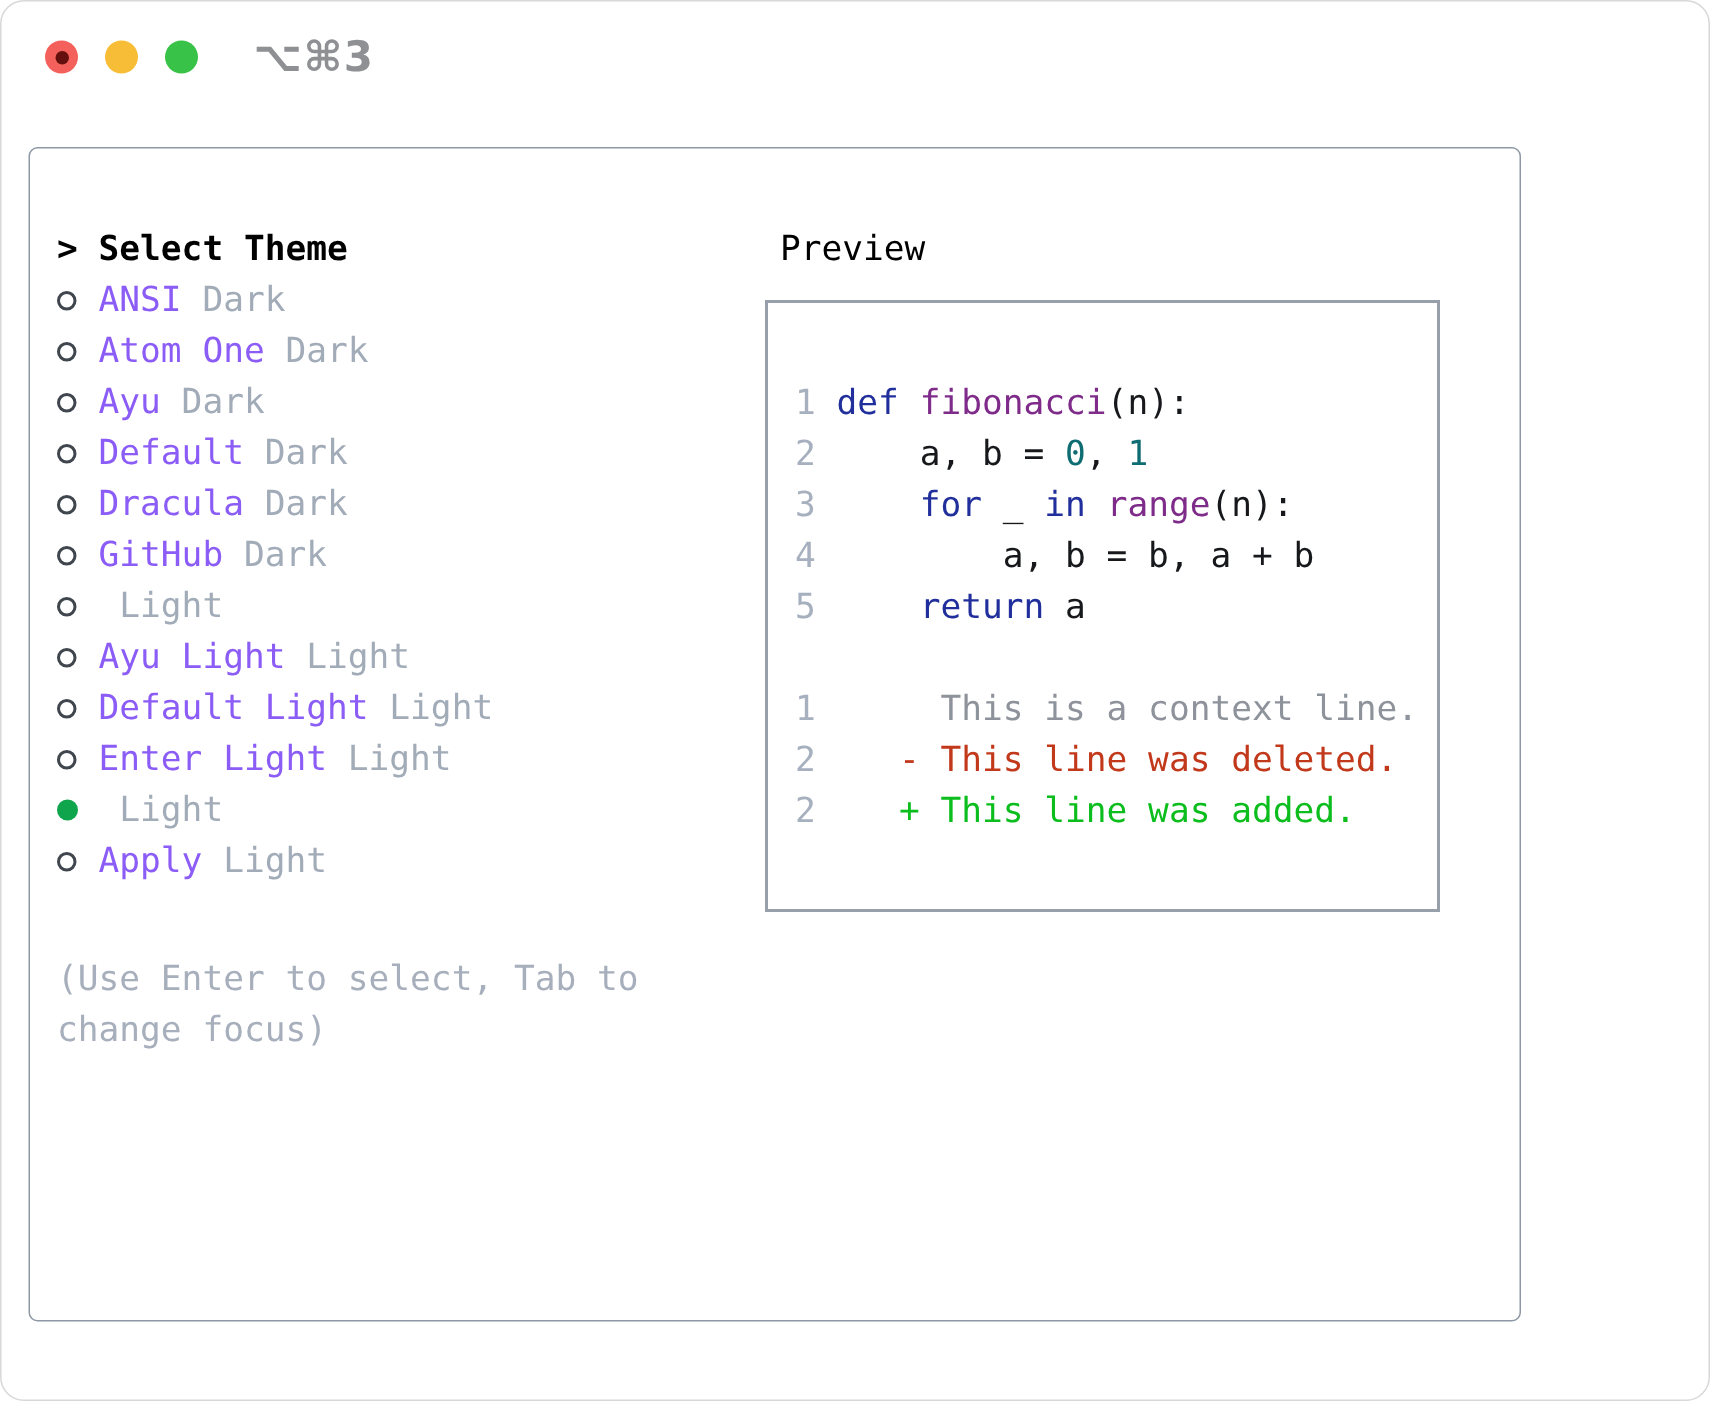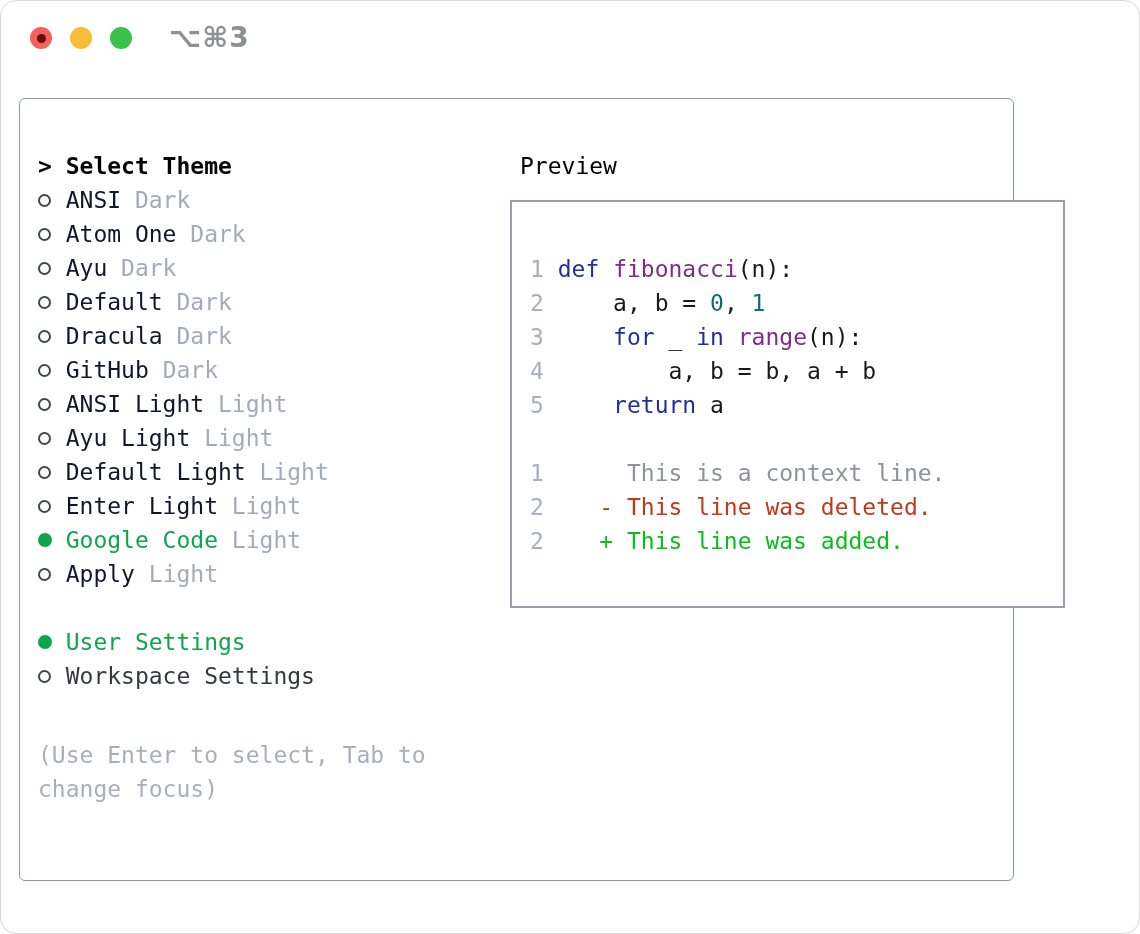--- a/index.html
+++ b/index.html
@@ -27,33 +27,33 @@
     border:1.5px solid #8e98a4; border-radius:6px; background:#fff;
   }
   .row { display:flex; align-items:center; height:34px; white-space:pre; }
   .lead { display:inline-flex; width:2ch; align-items:center; flex:none; }
   
   .left-col { position:absolute; left:18px; top:50px; width:445px; font-size:23px; line-height:34px; }
   .cursor { font-weight:bold; color:#000; }
   .h-label { font-weight:bold; color:#000; }
   .ring { width:13px; height:13px; border:2px solid #40464d; border-radius:50%; }
   .dot  { width:14px; height:14px; background:#0fa54d; border-radius:50%; }
-  .t-name { color:#0f172a; }
+  .t-name { color:#8b5cf6; }
   .t-name.sel { color:#0fa54d; }
   .t-var { color:#a2acb8; margin-left:1ch; }
   .apply-section { margin-top:34px; }
   .apply-label { color:#0c0c0c; }
   .a-name { color:#34393f; }
   .a-name.sel { color:#0fa54d; }
   .hint { margin-top:45px; max-width:30ch; color:#a7afbc; font-size:23px; line-height:34px; }
   
   .right-col { position:absolute; left:482px; top:50px; width:500px; }
   .preview-header { padding-left:18px; font-size:23px; font-weight:normal; color:#000; }
   .preview-box {
-    margin-left:8px; margin-top:17px; width:555px; height:408px;
+    margin-left:8px; margin-top:17px; width:450px; height:408px;
     border:2px solid #97a0aa; background:#fff; overflow:hidden;
   }
   .code { font-size:23px; line-height:34px; white-space:pre; padding:50px 0 0 18px; }
   .pl { height:34px; }
   .ln  { color:#a6b0be; }
   .pln { color:#16181b; }
   .kwd { color:#202f9c; }
   .fn  { color:#7e2b8a; }
   .lit { color:#0e6d72; }
   .ctx { color:#8e939b; }
@@ -80,33 +80,29 @@
         <span class="lead cursor">&gt;</span>
         <span class="h-label">Select Theme</span>
       </div>
       <div>
           <div class="row"><span class="lead"><span class="ring"></span></span><span class="t-name">ANSI</span><span class="t-var">Dark</span></div>
           <div class="row"><span class="lead"><span class="ring"></span></span><span class="t-name">Atom One</span><span class="t-var">Dark</span></div>
           <div class="row"><span class="lead"><span class="ring"></span></span><span class="t-name">Ayu</span><span class="t-var">Dark</span></div>
           <div class="row"><span class="lead"><span class="ring"></span></span><span class="t-name">Default</span><span class="t-var">Dark</span></div>
           <div class="row"><span class="lead"><span class="ring"></span></span><span class="t-name">Dracula</span><span class="t-var">Dark</span></div>
           <div class="row"><span class="lead"><span class="ring"></span></span><span class="t-name">GitHub</span><span class="t-var">Dark</span></div>
-          <div class="row"><span class="lead"><span class="ring"></span></span><span class="t-name">ANSI Light</span><span class="t-var">Light</span></div>
+          <div class="row"><span class="lead"><span class="ring"></span></span><span class="t-var">Light</span></div>
           <div class="row"><span class="lead"><span class="ring"></span></span><span class="t-name">Ayu Light</span><span class="t-var">Light</span></div>
           <div class="row"><span class="lead"><span class="ring"></span></span><span class="t-name">Default Light</span><span class="t-var">Light</span></div>
           <div class="row"><span class="lead"><span class="ring"></span></span><span class="t-name">Enter Light</span><span class="t-var">Light</span></div>
-          <div class="row"><span class="lead"><span class="dot"></span></span><span class="t-name sel">Google Code</span><span class="t-var">Light</span></div>
+          <div class="row"><span class="lead"><span class="dot"></span></span><span class="t-var">Light</span></div>
           <div class="row"><span class="lead"><span class="ring"></span></span><span class="t-name">Apply</span><span class="t-var">Light</span></div>
         </div>
 
       <div class="apply-section">
-        <div>
-            <div class="row"><span class="lead"><span class="dot"></span></span><span class="a-name sel">User Settings</span></div>
-            <div class="row"><span class="lead"><span class="ring"></span></span><span class="a-name">Workspace Settings</span></div>
-          </div>
       </div>
 
       <p class="hint">(Use Enter to select, Tab to change focus)</p>
     </div>
 
     <div class="right-col">
       <div class="row preview-header">
         <span>Preview</span>
       </div>
       <div class="preview-box">

